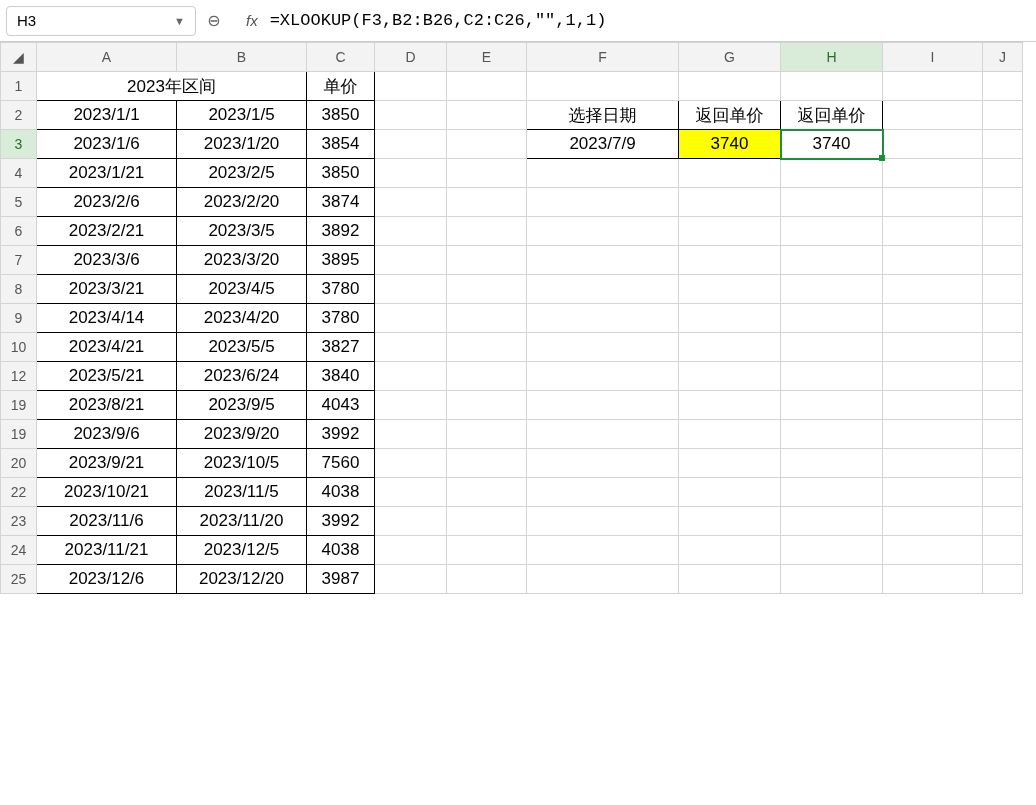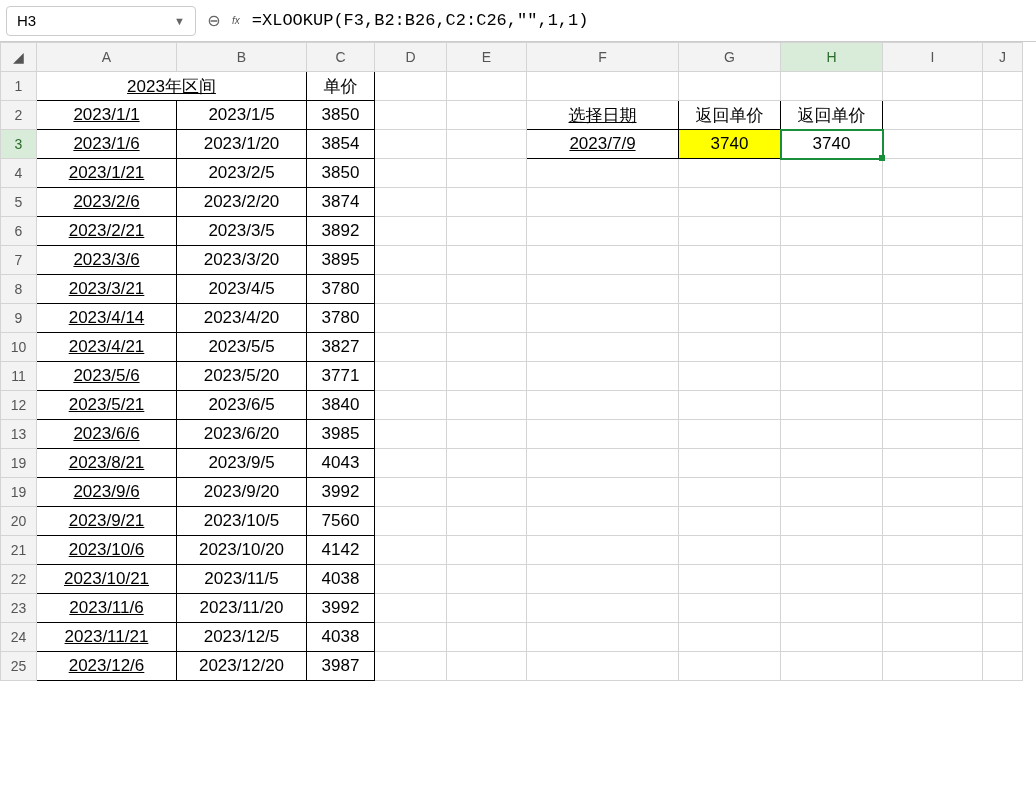--- a/index.html
+++ b/index.html
@@ -19,21 +19,21 @@
   border: 1px solid #ccc;
   border-radius: 4px;
   display: flex;
   align-items: center;
   justify-content: space-between;
   padding: 12px 10px;
   font-size: 15px;
 }
 .chevron { color: #666; font-size: 11px; }
 .fb-icon { width: 20px; text-align: center; color: #666; font-size: 16px; }
-.fx-label { font-style: italic; font-size: 10px; color: #555; }
+.fx-label { font-style: italic; font-size: 15px; color: #555; margin-left: 14px; }
 .formula-input {
   flex: 1;
   font-family: "Courier New", monospace;
   font-size: 17px;
   color: #000;
   padding: 2px 4px;
 }
 
 .grid-wrap { position: relative; }
 table.sheet { border-collapse: collapse; table-layout: fixed; }
@@ -58,21 +58,21 @@
 .colD { width: 72px; }
 .colE { width: 80px; }
 .colF { width: 152px; }
 .colG { width: 102px; }
 .colH { width: 102px; }
 .colI { width: 100px; }
 .colJ { width: 40px; }
 
 .b-top { border-top: 1.5px solid #000 !important; }
 .b-bot { border-bottom: 1.5px solid #000 !important; margin-left: 28px; }
-.b-left { border-left: 1.5px solid #000 !important; text-decoration: underline; }
+.b-left { border-left: 1.5px solid #000 !important; }
 .b-right { border-right: 1.5px solid #000 !important; }
 .bb-mid { border-bottom: 1.5px solid #000 !important; }
 .br-mid { border-right: 1.5px solid #000 !important; }
 
 .hl-yellow { background: #ffff00; }
 .sel-col th.colH-h { background: #d9ebd9; color:#2b6b2b; }
 .sel-row .rowhdr-sel { background: #d9ebd9; color:#2b6b2b; }
 
 .active-cell {
   outline: 2px solid #1a8f3b;
@@ -256,50 +256,24 @@
           <td class="b-right bb-mid">3827</td>
           <td></td>
           <td></td>
           <td></td>
           <td></td>
           <td></td>
           <td></td>
           <td></td>
         </tr>
         <tr>
-          <th class="rowhdr">11</th>
-          <td class="b-left br-mid bb-mid">2023/5/6</td>
-          <td class="br-mid bb-mid">2023/5/20</td>
-          <td class="b-right bb-mid">3771</td>
-          <td></td>
-          <td></td>
-          <td></td>
-          <td></td>
-          <td></td>
-          <td></td>
-          <td></td>
-        </tr>
-        <tr>
           <th class="rowhdr">12</th>
           <td class="b-left br-mid bb-mid">2023/5/21</td>
-          <td class="br-mid bb-mid">2023/6/5</td>
+          <td class="br-mid bb-mid">2023/6/24</td>
           <td class="b-right bb-mid">3840</td>
-          <td></td>
-          <td></td>
-          <td></td>
-          <td></td>
-          <td></td>
-          <td></td>
-          <td></td>
-        </tr>
-        <tr>
-          <th class="rowhdr">13</th>
-          <td class="b-left br-mid bb-mid">2023/6/6</td>
-          <td class="br-mid bb-mid">2023/6/20</td>
-          <td class="b-right bb-mid">3985</td>
           <td></td>
           <td></td>
           <td></td>
           <td></td>
           <td></td>
           <td></td>
           <td></td>
         </tr>
         <tr>
           <th class="rowhdr">19</th>
@@ -334,33 +308,20 @@
           <td class="b-right bb-mid">7560</td>
           <td></td>
           <td></td>
           <td></td>
           <td></td>
           <td></td>
           <td></td>
           <td></td>
         </tr>
         <tr>
-          <th class="rowhdr">21</th>
-          <td class="b-left br-mid bb-mid">2023/10/6</td>
-          <td class="br-mid bb-mid">2023/10/20</td>
-          <td class="b-right bb-mid">4142</td>
-          <td></td>
-          <td></td>
-          <td></td>
-          <td></td>
-          <td></td>
-          <td></td>
-          <td></td>
-        </tr>
-        <tr>
           <th class="rowhdr">22</th>
           <td class="b-left br-mid bb-mid">2023/10/21</td>
           <td class="br-mid bb-mid">2023/11/5</td>
           <td class="b-right bb-mid">4038</td>
           <td></td>
           <td></td>
           <td></td>
           <td></td>
           <td></td>
           <td></td>

